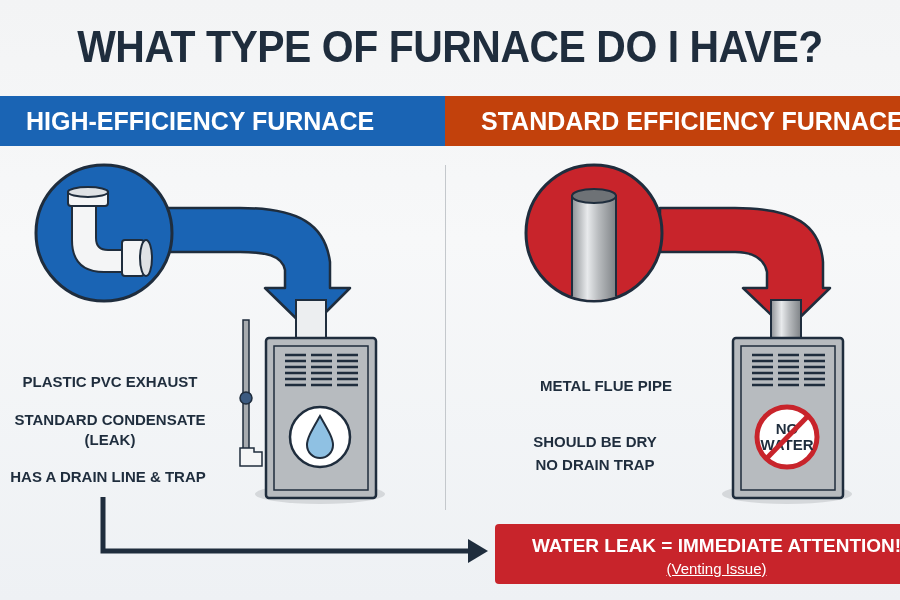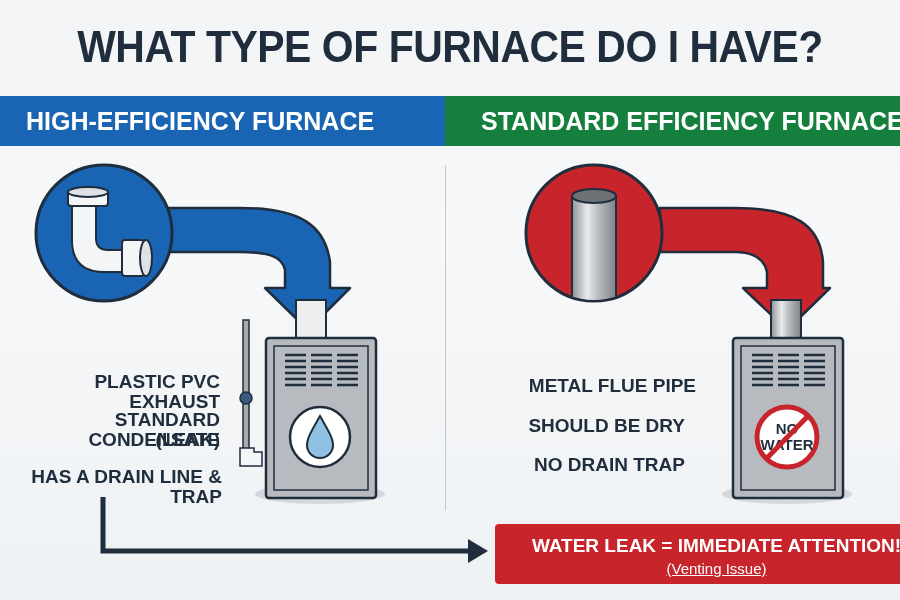--- a/index.html
+++ b/index.html
@@ -9,30 +9,30 @@
     font-family: "Liberation Sans", sans-serif;
   }
   .title {
     position:absolute; left:0; top:22px; width:900px; text-align:center;
     font-family: "Liberation Sans", sans-serif; font-weight:bold;
     font-size:44px; color:#1f2d3d; letter-spacing:-0.5px;
     transform: scaleX(0.93);
   }
   .band { position:absolute; top:96px; height:50px; display:flex; align-items:center; }
   .band.left { left:0; width:445px; background:#1a64b4; }
-  .band.right { left:445px; width:455px; background:#15803d; }
+  .band.right { left:445px; width:455px; background:#c2410c; }
   .band span {
     color:#fff; font-weight:bold; font-size:25px; white-space:nowrap;
     font-family:"Liberation Sans", sans-serif;
   }
   .band.left span { margin-left:26px; }
   .band.right span { margin-left:36px; }
   .divider { position:absolute; left:445px; top:165px; width:1px; height:345px; background:#c4c8cc; }
   .label {
-    position:absolute; font-weight:bold; font-size:19px; color:#1f2d3d; text-align:right;
+    position:absolute; font-weight:bold; font-size:15px; color:#1f2d3d; text-align:center;
     font-family:"Liberation Sans", sans-serif; line-height:20px;
   }
   .alert {
     position:absolute; left:495px; top:524px; width:443px; height:60px;
     background:#c8242b; border-radius:4px 0 0 4px; color:#fff; text-align:center;
   }
   .alert .l1 { font-weight:bold; font-size:19px; margin-top:11px; }
   .alert .l2 { font-size:15px; margin-top:3px;text-decoration:underline; }
   svg { position:absolute; left:0; top:0; }
 </style>
@@ -158,19 +158,19 @@
     <path d="M468 539 L488 551 L468 563 Z" fill="#1f2d3d"></path>
   </g>
 </svg>
 
 <div class="label" style="left:0;top:372px;width:220px;">PLASTIC PVC EXHAUST</div>
 <div class="label" style="left:0;top:410px;width:220px;">STANDARD CONDENSATE</div>
 <div class="label" style="left:0;top:430px;width:220px;">(LEAK)</div>
 <div class="label" style="left:-6px;top:467px;width:228px;">HAS A DRAIN LINE &amp; TRAP</div>
 
 <div class="label" style="left:516px;top:376px;width:180px;">METAL FLUE PIPE</div>
-<div class="label" style="left:505px;top:416px;width:180px;">SHOULD BE DRY</div>
+<div class="label" style="left:505px;top:432px;width:180px;">SHOULD BE DRY</div>
 <div class="label" style="left:505px;top:455px;width:180px;">NO DRAIN TRAP</div>
 
 <div class="alert">
   <div class="l1">WATER LEAK = IMMEDIATE ATTENTION!</div>
   <div class="l2">(Venting Issue)</div>
 </div>
 
 </body></html>

